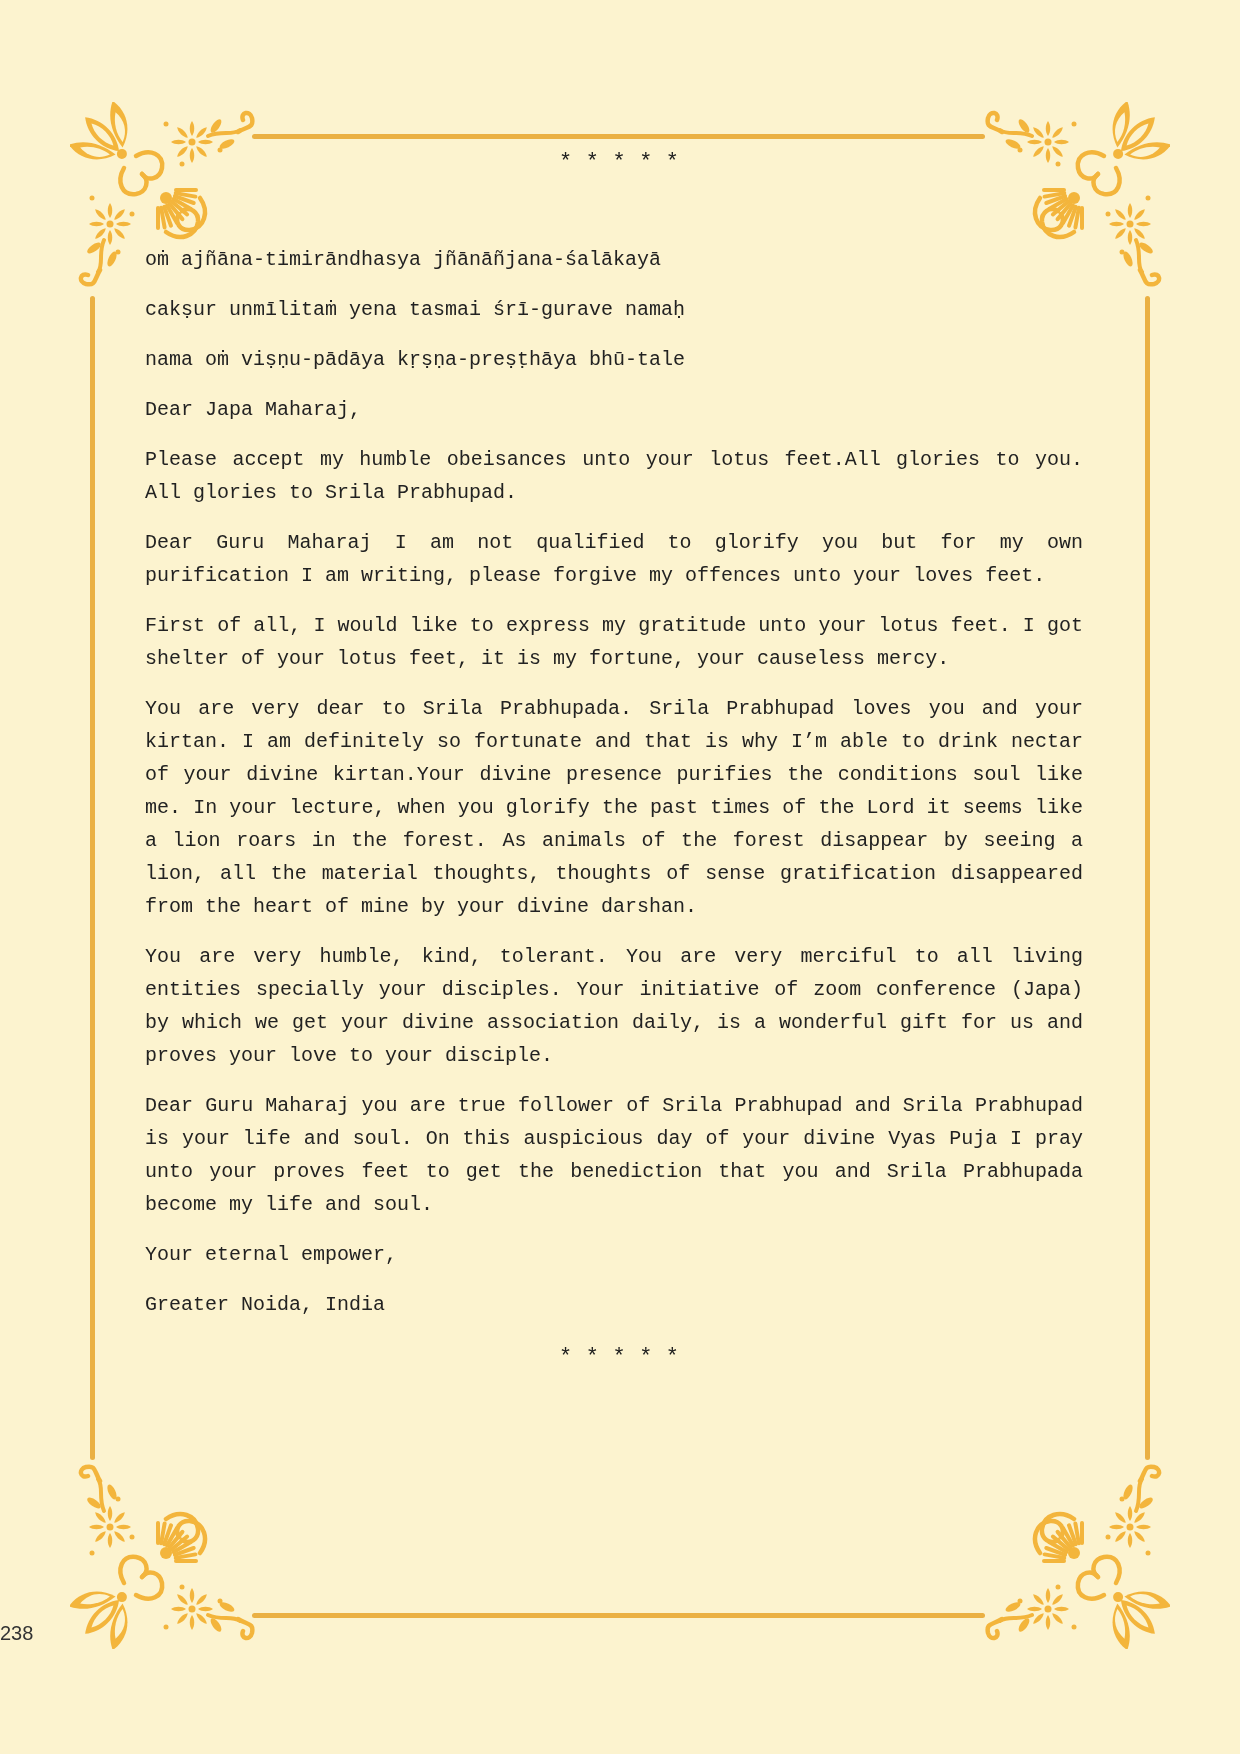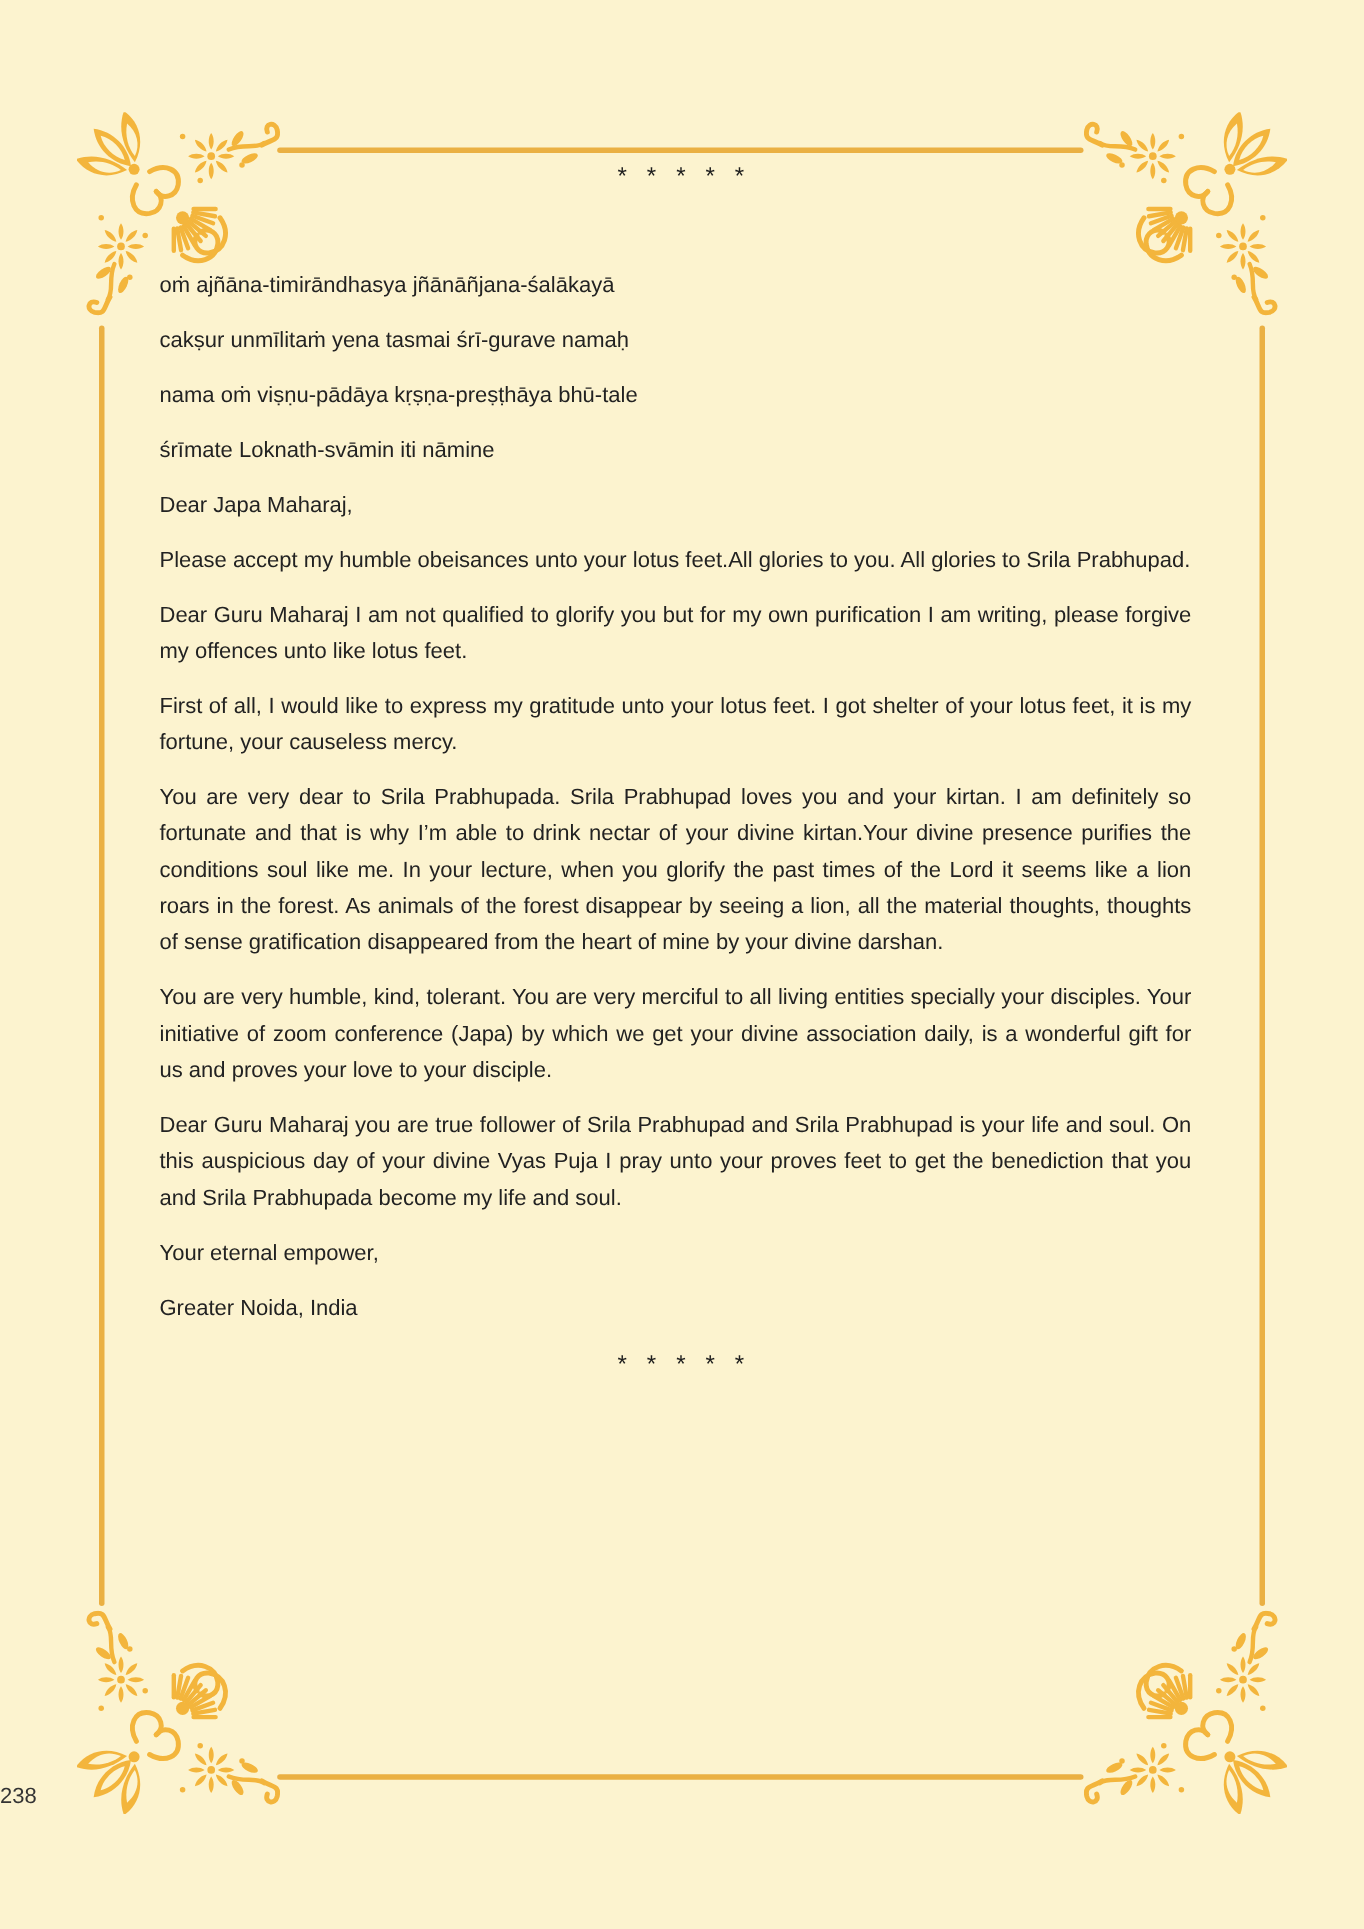--- a/index.html
+++ b/index.html
@@ -19,21 +19,21 @@
   #corner-tl{left:70px;top:102px;}
   #corner-tr{left:985px;top:102px;transform:scaleX(-1);}
   #corner-bl{left:70px;top:1464px;transform:scaleY(-1);}
   #corner-br{left:985px;top:1464px;transform:scale(-1,-1);}
   .defs-holder{position:absolute;width:0;height:0;overflow:hidden;}
   
   .content{position:absolute;left:145px;top:147px;width:950px;}
   .sep{text-align:center;font-size:22px;line-height:26px;word-spacing:8px;letter-spacing:2px;color:#1d1d1d;}
   .sep-top{margin-bottom:70px;}
   .sep-bottom{line-height:33px;margin-top:0;}
-  .content p{margin:0 12px 17px 0;font-size:20px;line-height:33px;}
+  .content p{margin:0 12px 17px 0;font-size:20px;line-height:33px;font-family:Liberation Mono, monospace;}
   .justify{text-align:justify;}
   .page-number{position:absolute;top:1622px;left:0;width:100%;text-align:left;font-size:20px;color:#333;}
 </style>
 </head>
 <body>
 
 <div class="page">
 
   <svg class="defs-holder" aria-hidden="true">
     <defs>
@@ -128,26 +128,25 @@
   <svg class="corner" id="corner-br" viewBox="0 0 185 185">
       <use href="#corner-art"></use>
     </svg>
 
   <main class="content">
     <div class="sep sep-top">* * * * *</div>
 
     <p class="verse">oṁ ajñāna-timirāndhasya jñānāñjana-śalākayā</p>
     <p class="verse">cakṣur unmīlitaṁ yena tasmai śrī-gurave namaḥ</p>
     <p class="verse">nama oṁ viṣṇu-pādāya kṛṣṇa-preṣṭhāya bhū-tale</p>
-    <p class="verse">śrīmate Loknath-svāmin iti nāmine</p>
 
     <p>Dear Japa Maharaj,</p>
 
     <p class="justify">Please accept my humble obeisances unto your lotus feet.All glories to you. All glories to Srila Prabhupad.</p>
-    <p class="justify">Dear Guru Maharaj I am not qualified to glorify you but for my own purification I am writing, please forgive my offences unto like lotus feet.</p>
+    <p class="justify">Dear Guru Maharaj I am not qualified to glorify you but for my own purification I am writing, please forgive my offences unto your loves feet.</p>
     <p class="justify">First of all, I would like to express my gratitude unto your lotus feet. I got shelter of your lotus feet, it is my fortune, your causeless mercy.</p>
     <p class="justify">You are very dear to Srila Prabhupada. Srila Prabhupad loves you and your kirtan. I am definitely so fortunate and that is why I’m able to drink nectar of your divine kirtan.Your divine presence purifies the conditions soul like me. In your lecture, when you glorify the past times of the Lord it seems like a lion roars in the forest. As animals of the forest disappear by seeing a lion, all the material thoughts, thoughts of sense gratification disappeared from the heart of mine by your divine darshan.</p>
     <p class="justify">You are very humble, kind, tolerant. You are very merciful to all living entities specially your disciples. Your initiative of zoom conference (Japa) by which we get your divine association daily, is a wonderful gift for us and proves your love to your disciple.</p>
     <p class="justify">Dear Guru Maharaj you are true follower of Srila Prabhupad and Srila Prabhupad is your life and soul. On this auspicious day of your divine Vyas Puja I pray unto your proves feet to get the benediction that you and Srila Prabhupada become my life and soul.</p>
 
     <p>Your eternal empower,</p>
     <p>Greater Noida, India</p>
 
     <div class="sep sep-bottom">* * * * *</div>
   </main>

